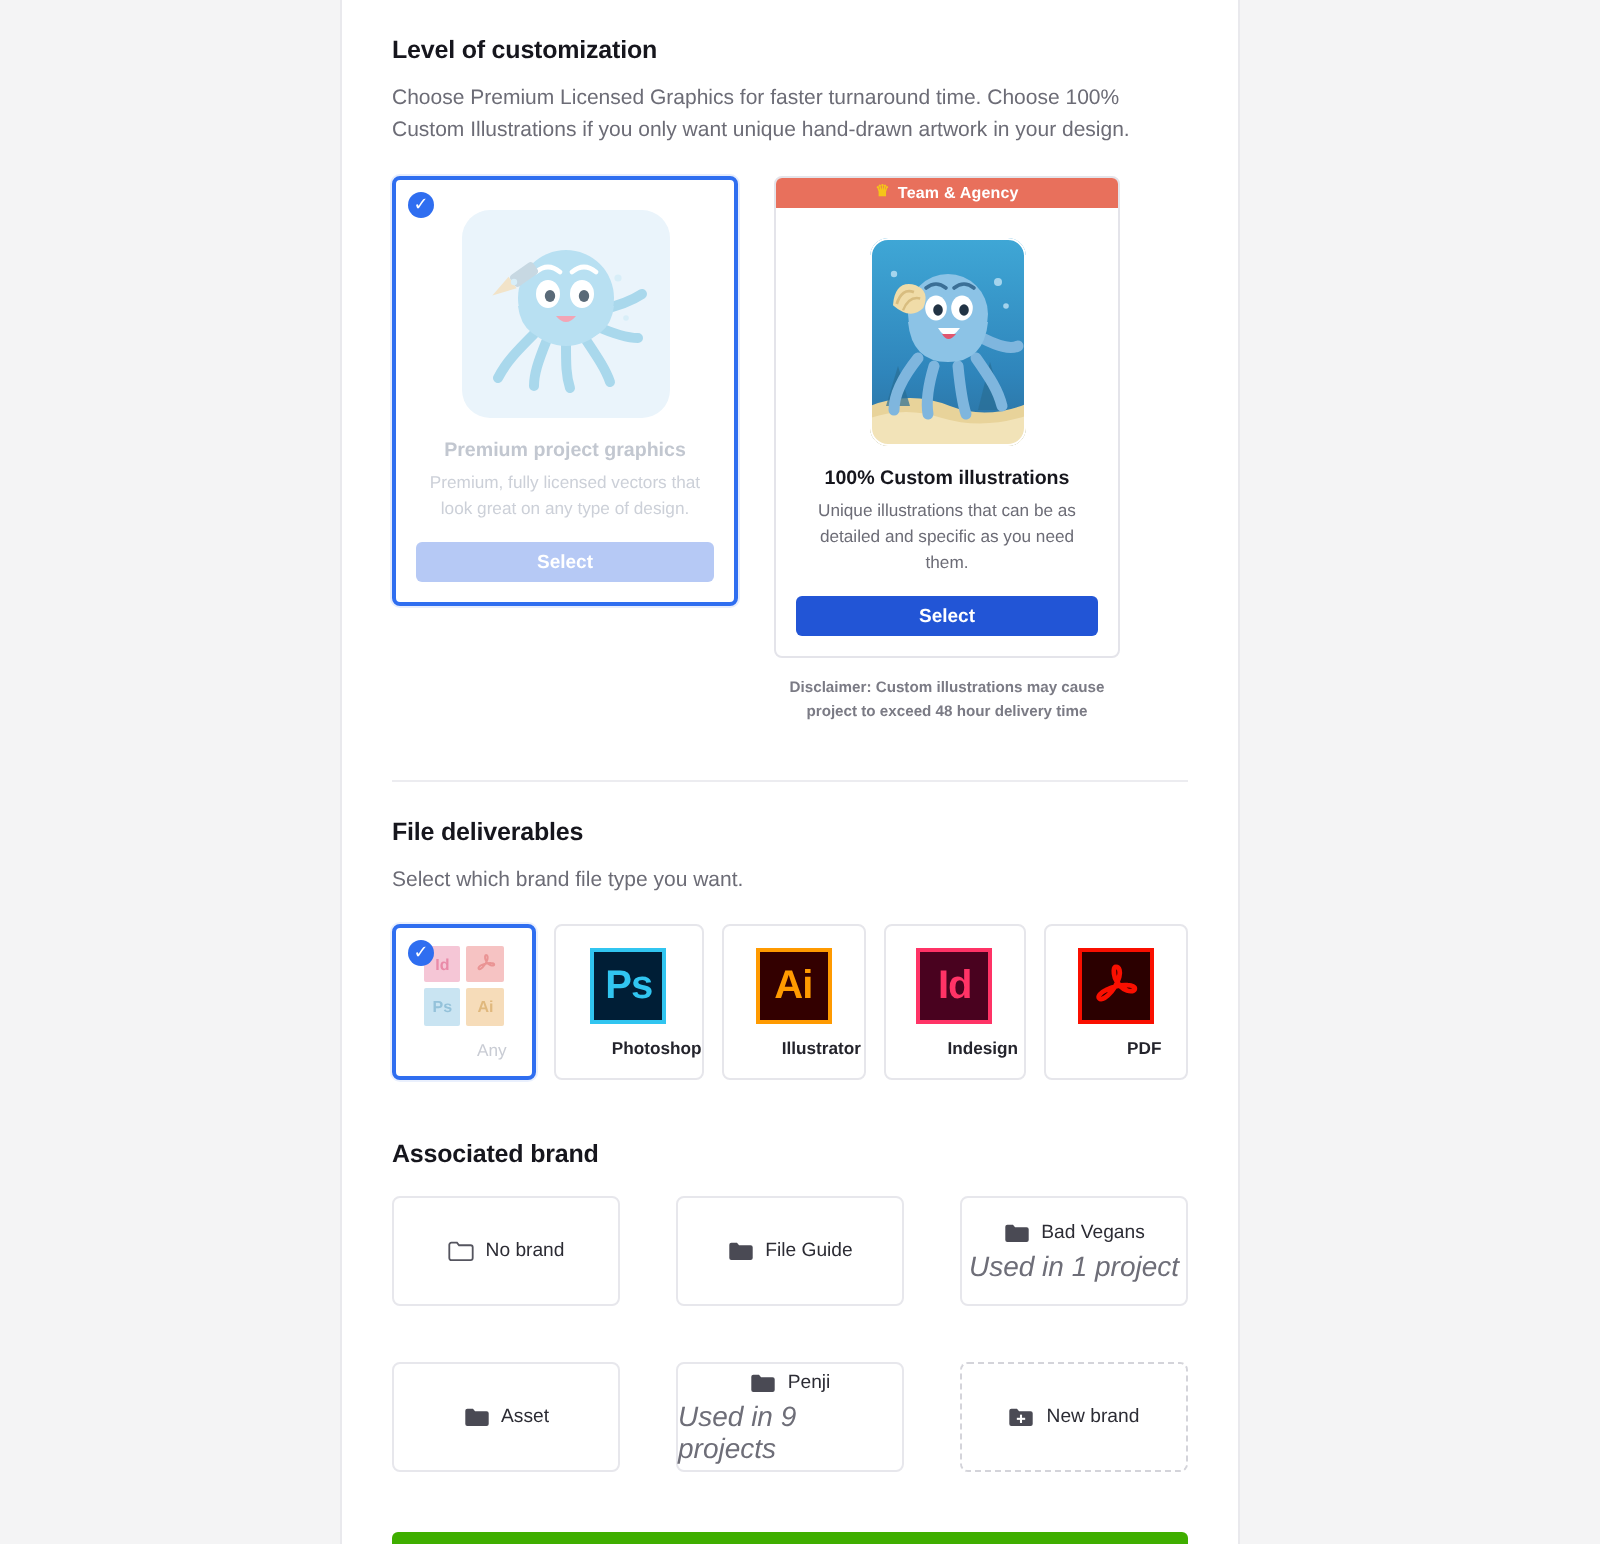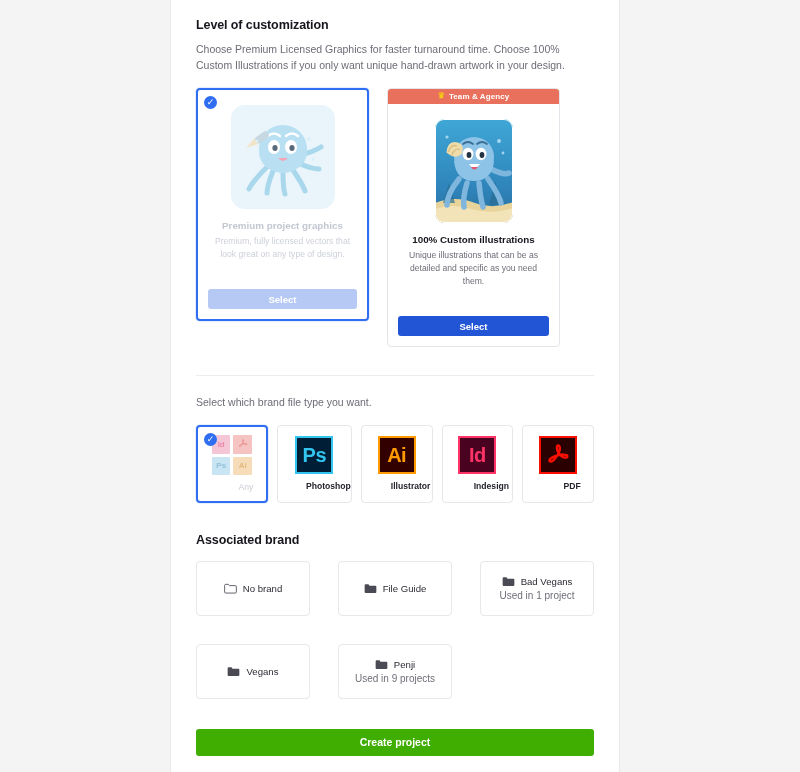--- a/index.html
+++ b/index.html
@@ -126,21 +126,21 @@
   .cust-desc {
     font-size: 8.6px;
     line-height: 1.55;
     color: #6c6c76;
     margin-top: 4px;
     padding: 0 2px;
   }
   .cust-desc.muted { color: #ccd0d8; }
 
   .select-btn {
-    margin-top: 28px;
+    margin-top: 10px;
     height: 20px;
     border-radius: 3px;
     display: flex;
     align-items: center;
     justify-content: center;
     font-size: 9.5px;
     font-weight: bold;
     color: #ffffff;
     cursor: pointer;
     user-select: none;
@@ -229,21 +229,22 @@
   }
   .brand-card.dashed { border: 1px dashed #d4d4da; }
   .brand-line {
     display: flex;
     align-items: center;
     gap: 6px;
     font-size: 9.6px;
     color: #2c2c34;
   }
   .brand-note {
-    font-size: 10px;
+    font-size: 14px;
+    font-style: italic;
     color: #6e6e78;
   }
 
   svg.folder { display: block; }
 
   
   .create-btn {
     margin-top: 30px;
     height: 27px;
     background: #3fae00;
@@ -365,26 +366,28 @@
                       <rect x="0" y="0" width="78" height="104" rx="9" fill="none" stroke="#ffffff" stroke-width="2"></rect>
                     </g>
                   </svg>
                 </div>
               </div>
               <div class="cust-name">100% Custom illustrations</div>
               <div class="cust-desc">Unique illustrations that can be as detailed and specific as you need them.</div>
               <div class="select-btn primary">Select</div>
             </div>
           </div>
+          <div class="disclaimer">Disclaimer: Custom illustrations may cause project to exceed 48 hour delivery time</div>
         </div>
 
       </div>
     </div>
 
     <div class="section divided">
+      <div class="section-title">File deliverables</div>
       <div class="section-sub">Select which brand file type you want.</div>
 
       <div class="file-row">
 
         <div class="file-card selected">
           <div class="check-badge">✓</div>
           <div class="mini-grid">
             <div class="mini-tile" style="background:#f5c6d6;color:#e98aa8;">Id</div>
             <div class="mini-tile" style="background:#f6c3c3;color:#ea9494;">
               <svg width="12" height="12" viewBox="0 0 24 24" aria-hidden="true">
@@ -455,34 +458,44 @@
             <span>Bad Vegans</span>
           </div>
           <div class="brand-note">Used in 1 project</div>
         </div>
 
         <div class="brand-card">
           <div class="brand-line">
             <svg class="folder" width="13" height="11" viewBox="0 0 20 16">
               <path d="M1 3.2a1.6 1.6 0 0 1 1.6-1.6h4.3l1.6 2h8.9A1.6 1.6 0 0 1 19 5.2v8.2a1.6 1.6 0 0 1-1.6 1.6H2.6A1.6 1.6 0 0 1 1 13.4z" fill="#4a4a54"></path>
             </svg>
-            <span>Vegans</span>
+            <span>Asset</span>
           </div>
         </div>
 
         <div class="brand-card">
           <div class="brand-line">
             <svg class="folder" width="13" height="11" viewBox="0 0 20 16">
               <path d="M1 3.2a1.6 1.6 0 0 1 1.6-1.6h4.3l1.6 2h8.9A1.6 1.6 0 0 1 19 5.2v8.2a1.6 1.6 0 0 1-1.6 1.6H2.6A1.6 1.6 0 0 1 1 13.4z" fill="#4a4a54"></path>
             </svg>
             <span>Penji</span>
           </div>
           <div class="brand-note">Used in 9 projects</div>
         </div>
 
+        <div class="brand-card dashed">
+          <div class="brand-line">
+            <svg class="folder" width="13" height="11" viewBox="0 0 20 16">
+              <path d="M1 3.2a1.6 1.6 0 0 1 1.6-1.6h4.3l1.6 2h8.9A1.6 1.6 0 0 1 19 5.2v8.2a1.6 1.6 0 0 1-1.6 1.6H2.6A1.6 1.6 0 0 1 1 13.4z" fill="#4a4a54"></path>
+              <rect x="9.2" y="6.2" width="1.6" height="6.4" fill="#ffffff"></rect>
+              <rect x="6.8" y="8.6" width="6.4" height="1.6" fill="#ffffff"></rect>
+            </svg>
+            <span>New brand</span>
+          </div>
+        </div>
 
       </div>
 
       <div class="create-btn">Create project</div>
     </div>
 
   </div>
 </div>
 
 </body></html>

